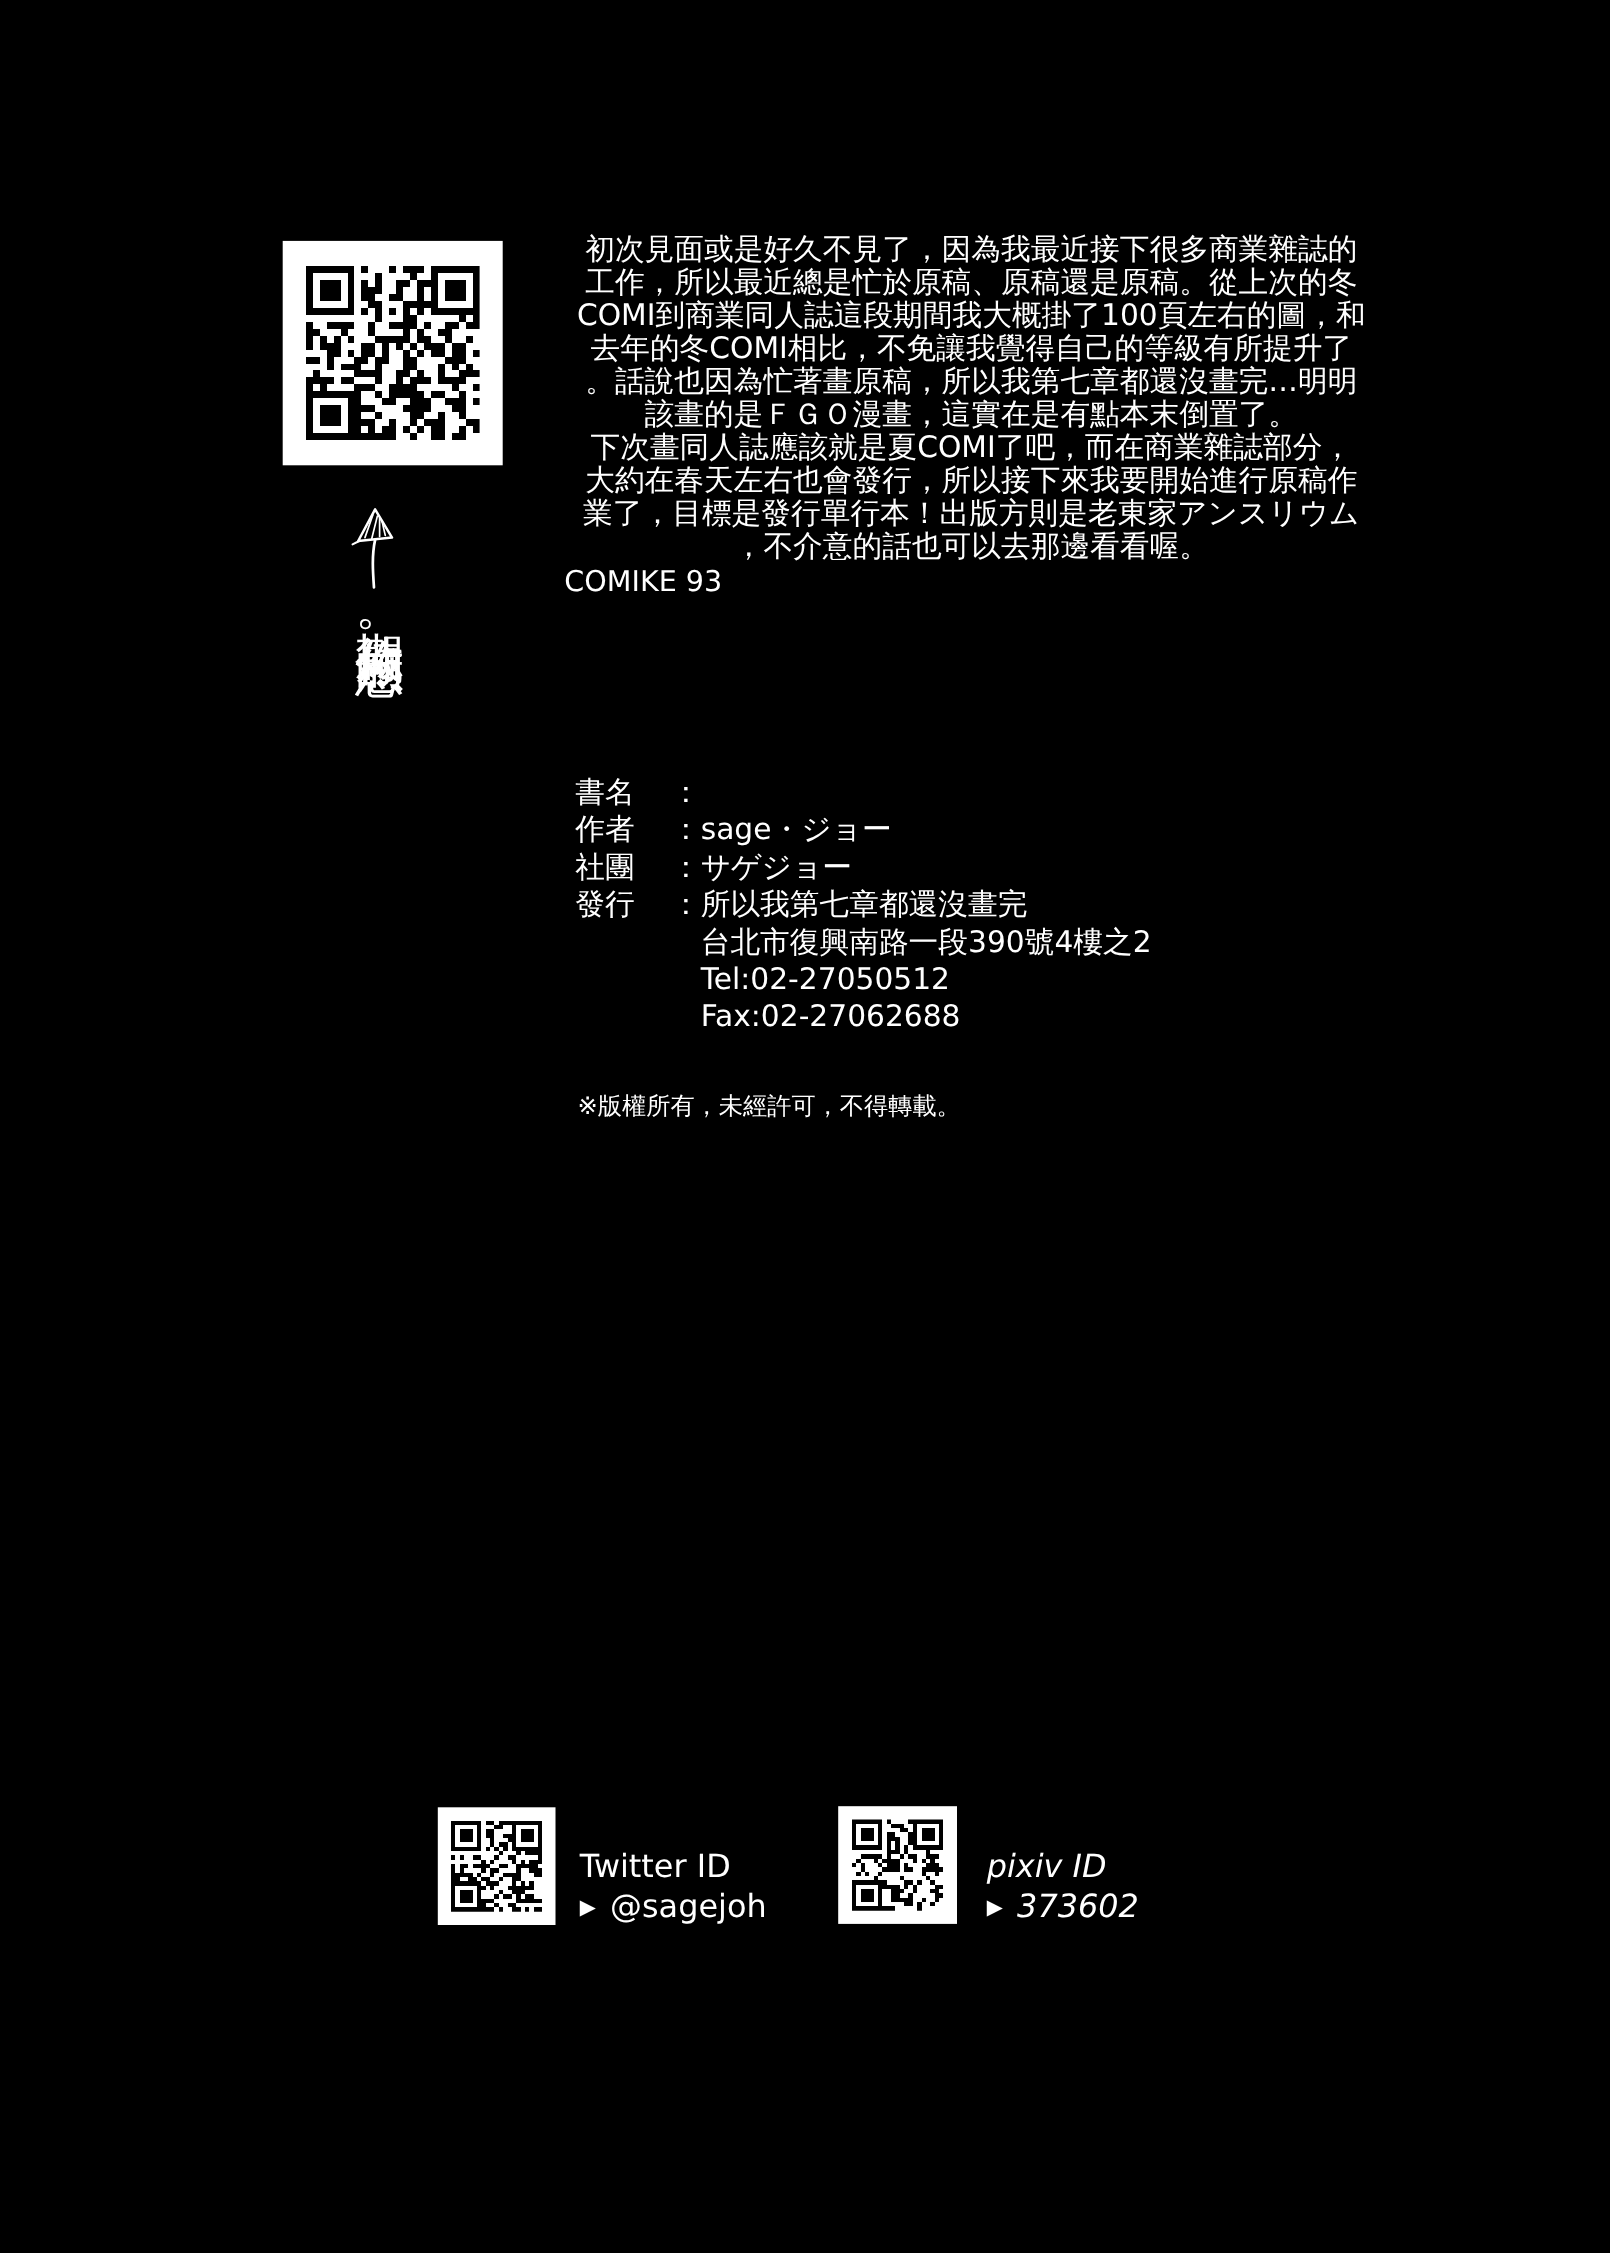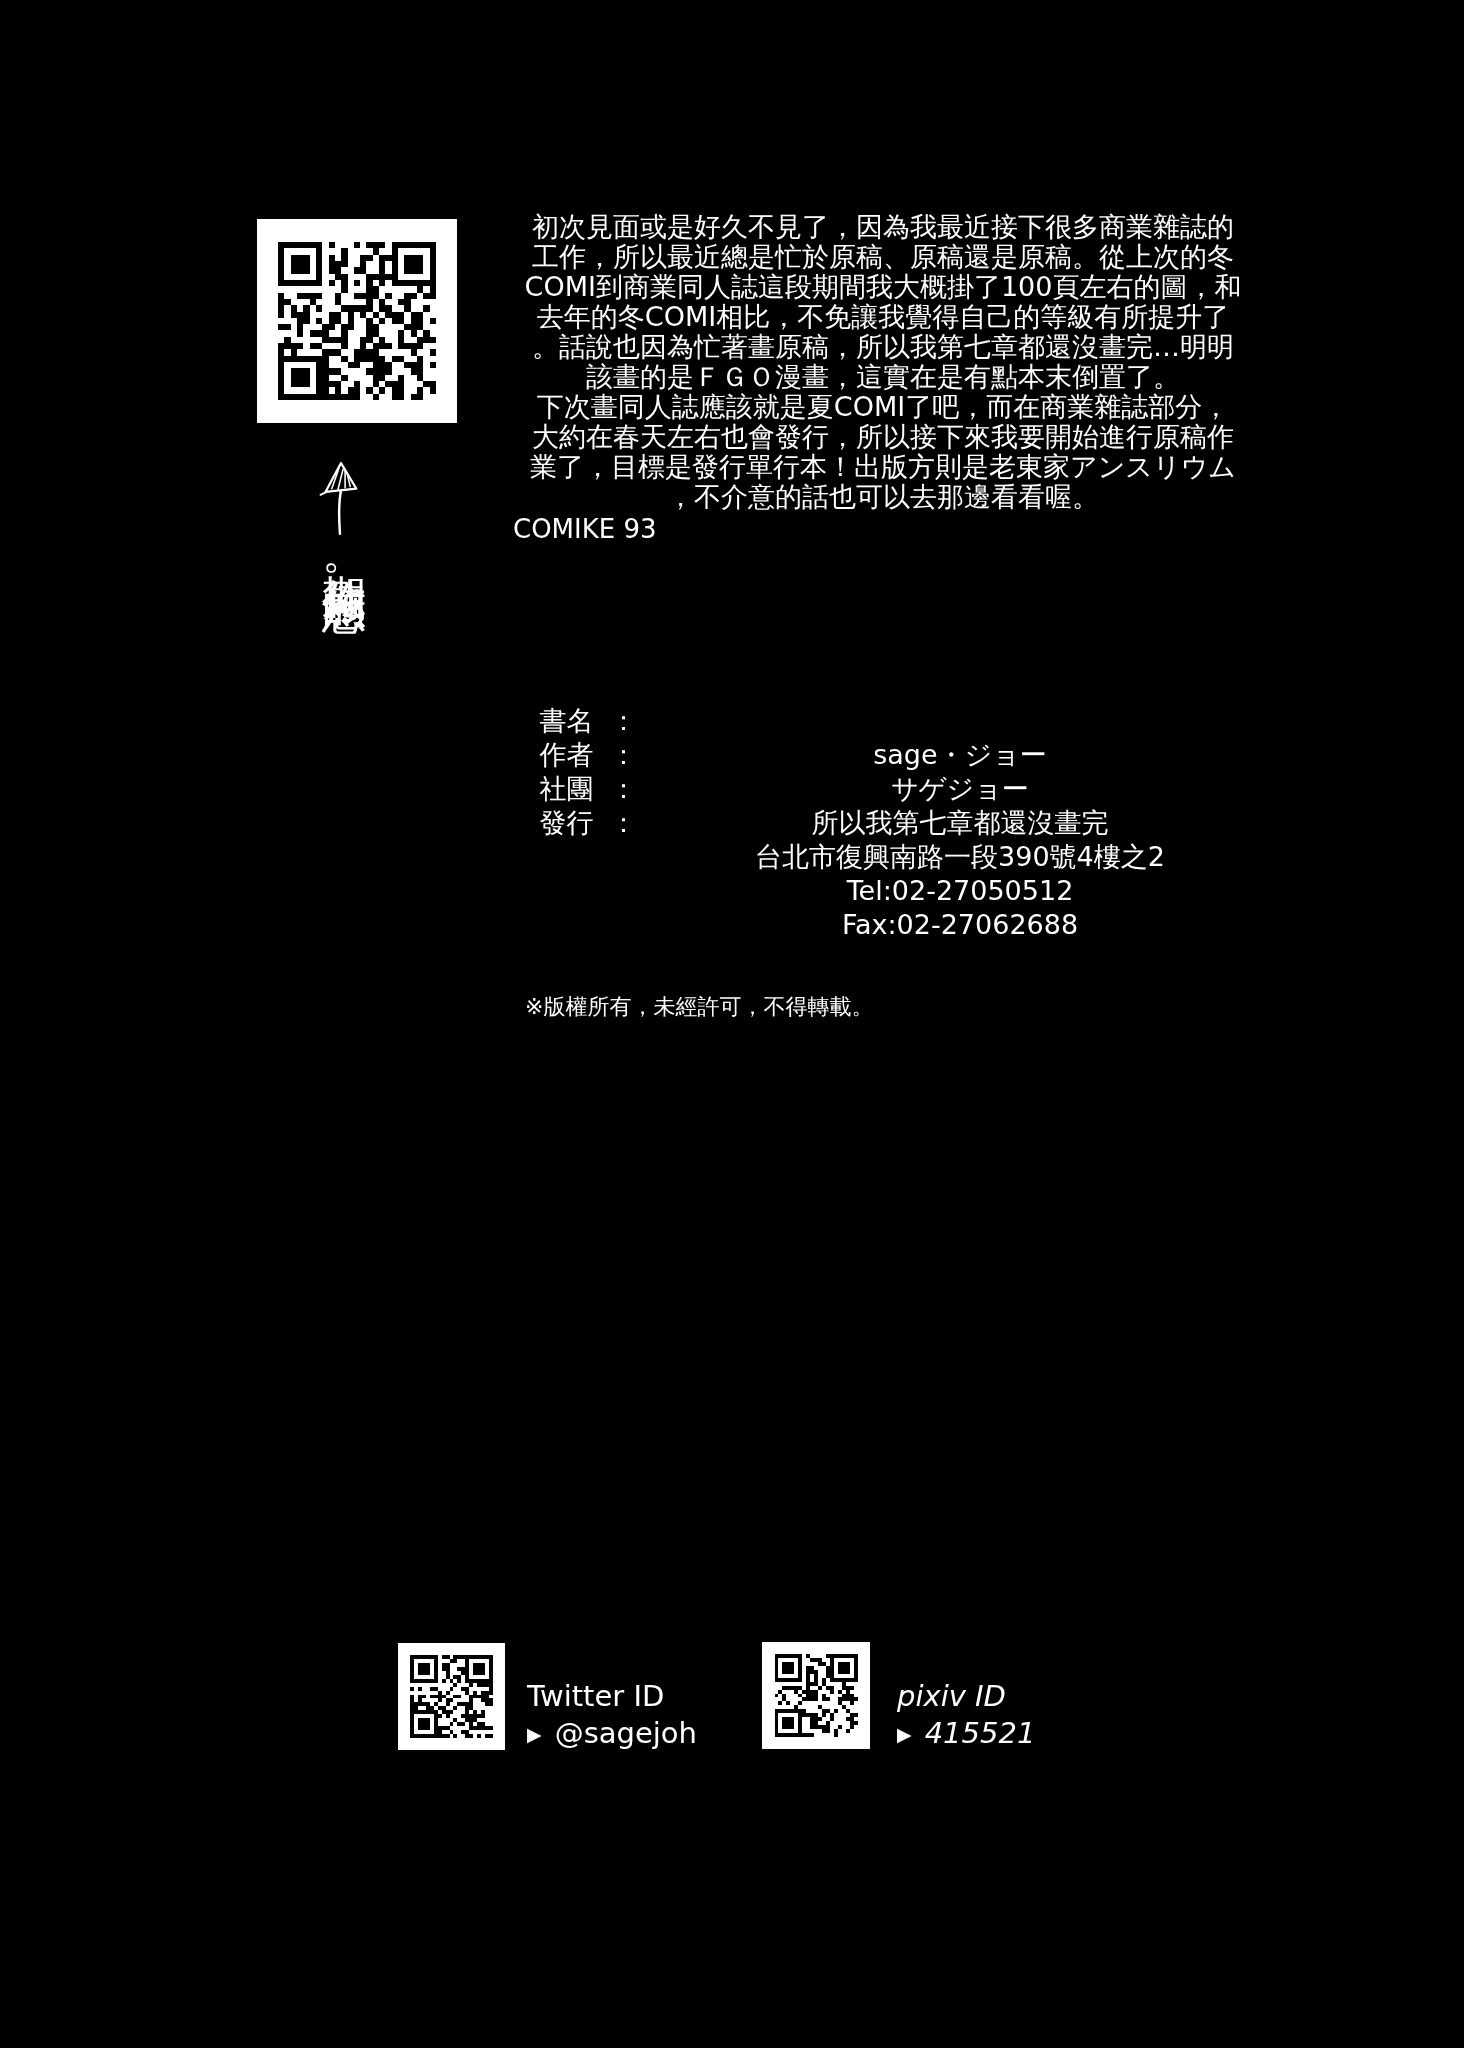--- a/index.html
+++ b/index.html
@@ -40,21 +40,21 @@
   }
   .comike{
     position:absolute;left:513px;top:514px;
     font-size:26px;line-height:30px;
   }
   
   .info{
     position:absolute;left:523px;top:704px;width:760px;
     font-size:27px;line-height:34px;
   }
-  .info-row{display:grid;grid-template-columns:87px 27px 1fr;text-align:center;}
+  .info-row{display:grid;grid-template-columns:87px 27px 1fr;}
   .info-row span{white-space:nowrap;}
   .copyright{
     position:absolute;left:525px;top:992px;
     font-size:22px;line-height:30px;white-space:nowrap;
   }
   
   .social-text{position:absolute;font-size:29px;line-height:37px;}
   .social-twitter{left:527px;top:1678px;}
   .social-pixiv{left:897px;top:1678px;font-style:italic;}
   .social-row{display:flex;align-items:center;}
@@ -928,17 +928,17 @@
         <rect x="7" y="20" width="1" height="1"></rect>
         <rect x="8" y="20" width="1" height="1"></rect>
         <rect x="9" y="20" width="1" height="1"></rect>
         <rect x="15" y="20" width="1" height="1"></rect>
       </svg>
     </div>
   <div class="social-text social-pixiv">
     <div>pixiv ID</div>
     <div class="social-row">
       <span class="bullet">▶</span>
-      <span>415521</span>
+      <span>373602</span>
     </div>
   </div>
 
 </div>
 
 </body></html>

